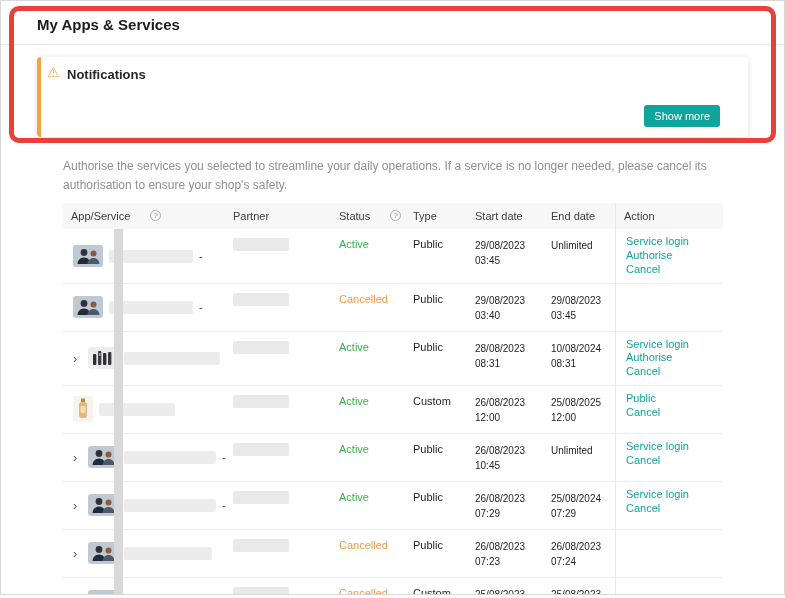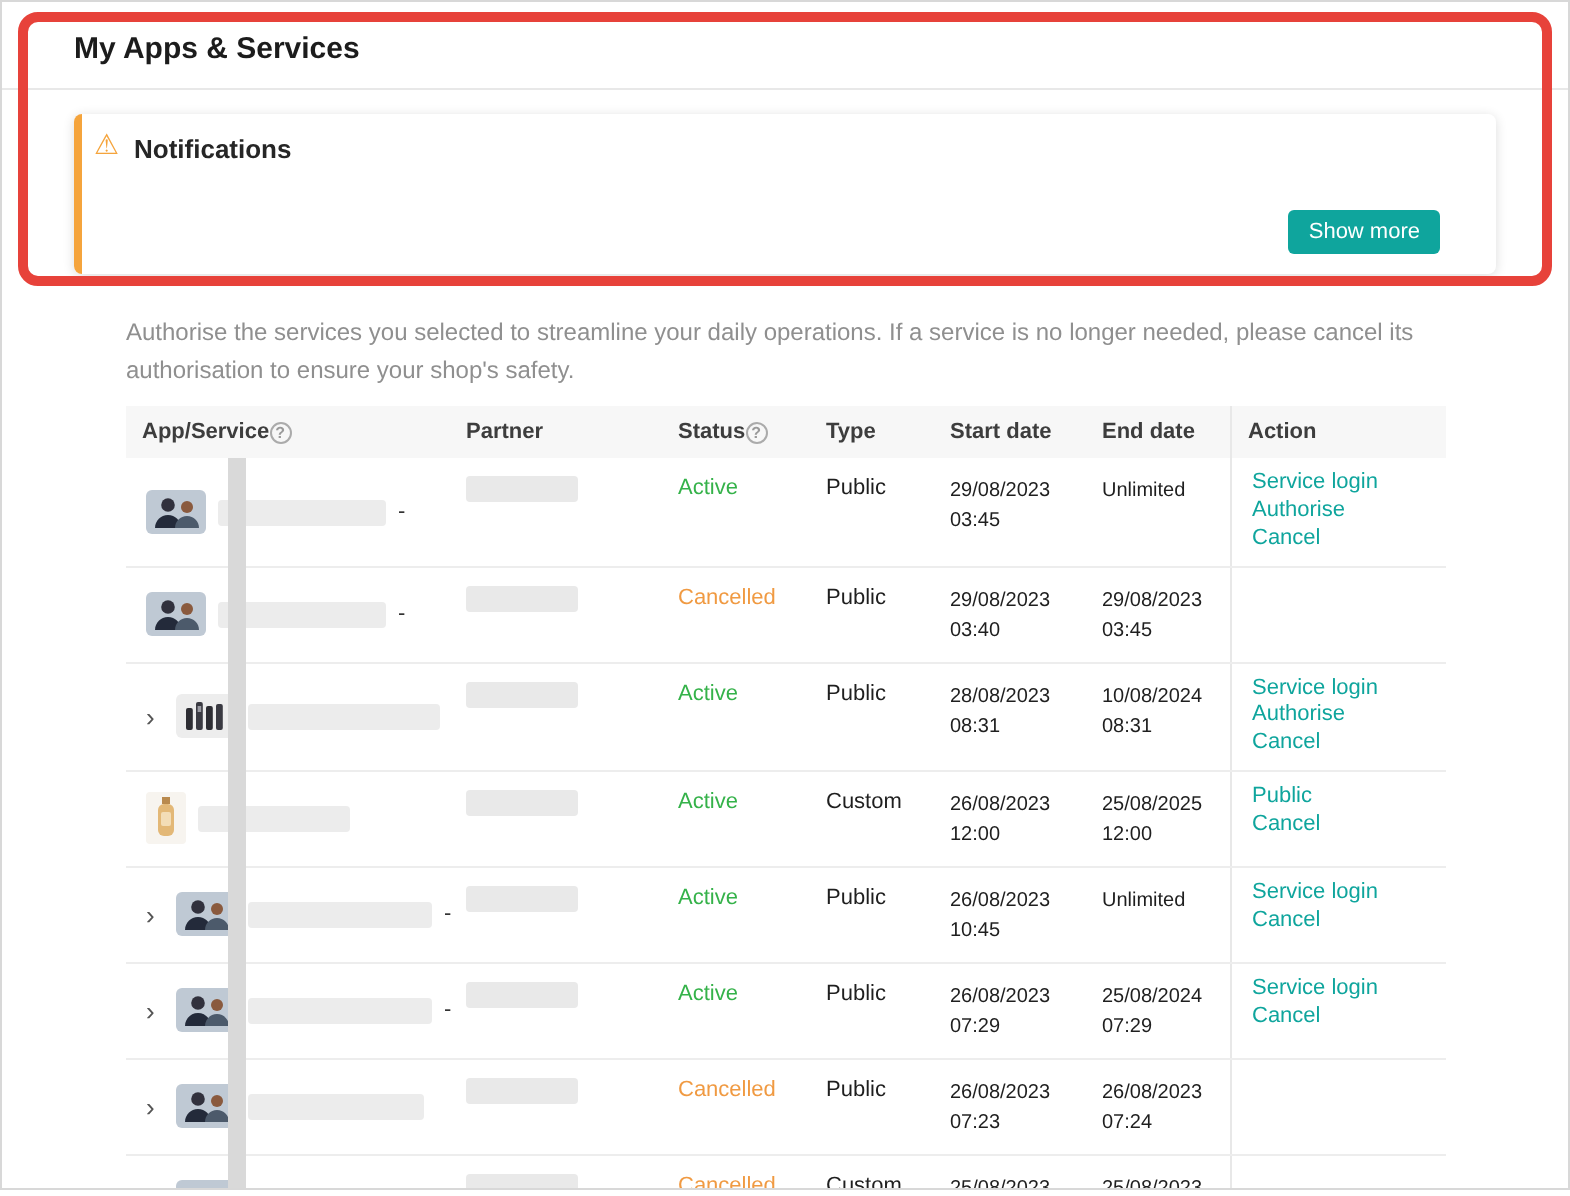--- a/index.html
+++ b/index.html
@@ -33,21 +33,21 @@
     position:absolute; left:8px; top:5px; width:767px; height:137px; box-sizing:border-box;
     border:5px solid #e7423a; border-radius:10px; pointer-events:none; z-index:30;
   }
 
   .description { margin:20px 62px 0; max-width:660px; font-size:12px; color:#8f8f8f; line-height:1.6; }
 
   
   .table { margin:8px 62px 0; width:660px; font-size:11px; }
   .thead, .trow { display:grid; grid-template-columns:162px 106px 74px 62px 76px 72px 108px; }
   .thead { background:#f7f7f7; color:#3d3d3d; }
-  .thead .cell { padding:7px 6px 7px 8px; display:flex; align-items:center; gap:0;font-weight:bold; }
+  .thead .cell { padding:7px 6px 7px 8px; display:flex; align-items:flex-start; gap:20px; }
   .trow { border-bottom:1px solid #ededed; min-height:47px; }
   .cell { padding:9px 6px 7px 8px; box-sizing:border-box; }
   .app-cell { display:flex; align-items:center; gap:6px; padding:4px 4px 4px 10px; }
   .chevron { color:#555; font-size:13px; line-height:1; width:9px; flex:0 0 auto; cursor:pointer; }
   .avatar { flex:0 0 auto; display:inline-flex; }
   .blur { display:inline-block; height:13px; background:#ececec; border-radius:2px; flex:0 0 auto; }
   .blur.partner { background:#e9e9e9; width:56px; }
   .suffix { color:#333; }
   .status-active { color:#35b24a; }
   .status-cancelled { color:#f09a42; }

